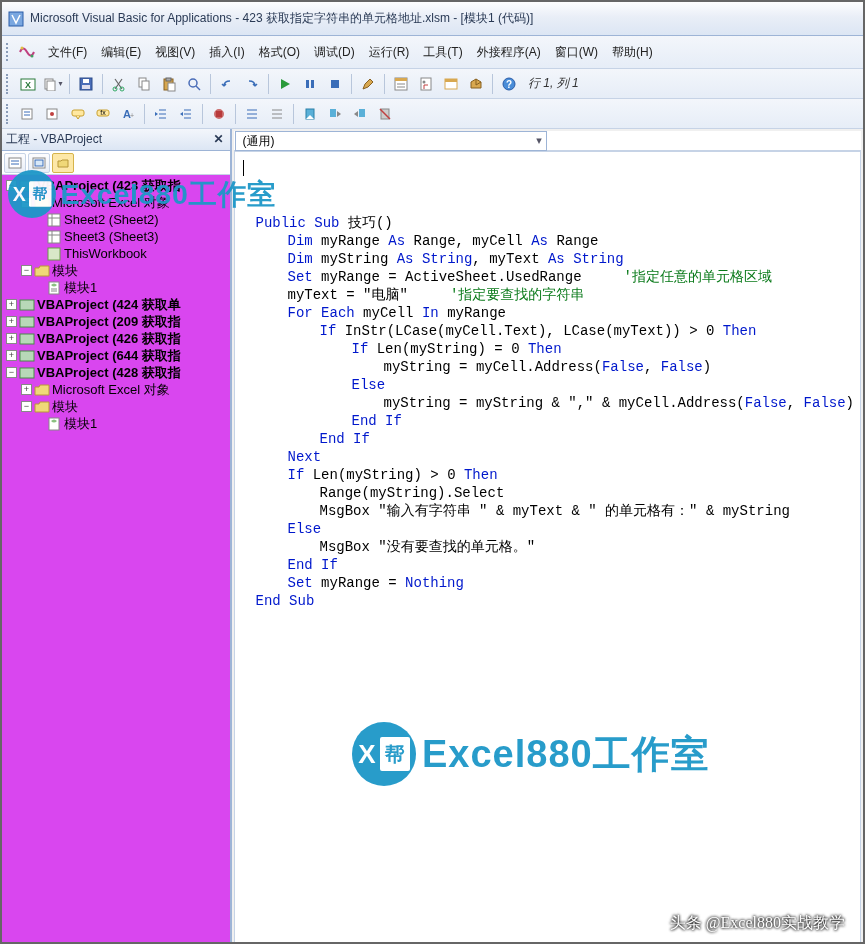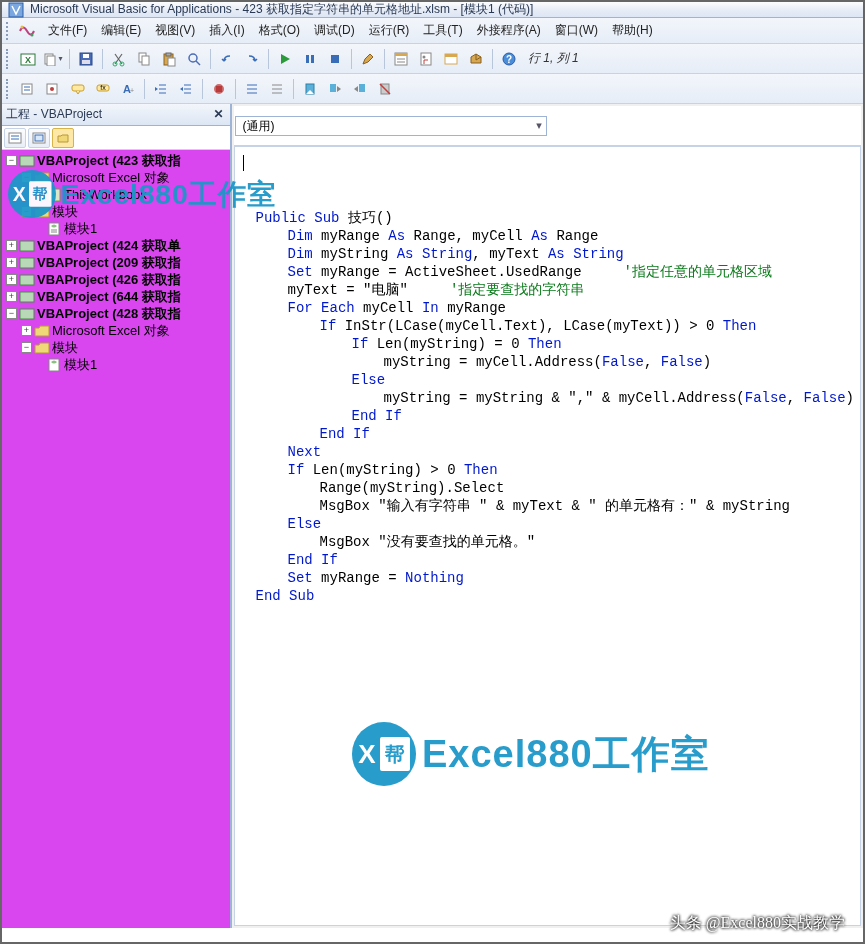--- a/index.html
+++ b/index.html
@@ -1,20 +1,20 @@
 <!DOCTYPE html>
 <html><head>
 <meta charset="utf-8">
 <style>
 * { box-sizing: border-box; margin: 0; padding: 0; }
 body { font-family: "Microsoft YaHei", SimSun, Tahoma, sans-serif; font-size: 12px; background: #fff; width: 865px; height: 944px; overflow: hidden; position: relative; border: 2px solid #666; }
-.titlebar { background: linear-gradient(#fdfdfe,#e9eef7 45%,#dce6f4); height: 16px; display: flex; align-items: center; padding: 0 6px; border-bottom: 1px solid #9db4d6; }
+.titlebar { background: linear-gradient(#fdfdfe,#e9eef7 45%,#dce6f4); height: 34px; display: flex; align-items: center; padding: 0 6px; border-bottom: 1px solid #9db4d6; }
 .titlebar .app-icon { width: 16px; height: 16px; margin-right: 6px; display: flex; align-items: center; justify-content: center; }
 .titlebar .title-text { color: #2a3a55; font-size: 12px; }
-.menubar { background: linear-gradient(#f3f6fb,#e6edf7); height: 26px; display: flex; align-items: center; padding: 0 4px; border-bottom: 1px solid #c6d3e6; gap: 2px; }
+.menubar { background: linear-gradient(#f3f6fb,#e6edf7); height: 33px; display: flex; align-items: center; padding: 0 4px; border-bottom: 1px solid #c6d3e6; gap: 2px; }
 .menubar .grip { width: 6px; height: 18px; border-left: 2px dotted #8a9cb8; margin-right: 4px; }
 .menubar .menu-icon { width: 18px; height: 18px; margin-right: 4px; }
 .menubar .menu-item { padding: 2px 6px; color: #222; cursor: default; }
 .toolbar { background: linear-gradient(#f3f6fb,#e6edf7); height: 30px; display: flex; align-items: center; padding: 0 4px; border-bottom: 1px solid #c6d3e6; gap: 1px; }
 .toolbar .grip { width: 6px; height: 20px; border-left: 2px dotted #8a9cb8; margin-right: 3px; }
 .toolbar .tbtn { width: 24px; height: 24px; display: flex; align-items: center; justify-content: center; border-radius: 2px; cursor: default; position: relative; }
 .toolbar .sep { width: 1px; height: 20px; background: #b8c6db; margin: 0 3px; }
 .toolbar .status { margin-left: 6px; color: #333; font-size: 12px; font-style: italic; }
 .main { display: flex; height: calc(100% - 116px); }
 .project-pane { width: 252px; border-right: 2px solid #9db4d6; background: #d946ef; display: flex; flex-direction: column; }
@@ -22,21 +22,21 @@
 .pane-title .close { width: 16px; height: 16px; font-weight: bold; text-align: center; line-height: 14px; cursor: default; }
 .pane-toolbar { height: 24px; background: #fff; border-bottom: 1px solid #c6d3e6; display: flex; align-items: center; padding: 2px; gap: 2px; }
 .pane-toolbar .pbtn { width: 22px; height: 20px; border: 1px solid #c6d3e6; background: linear-gradient(#fdfdfe,#e9eef7); border-radius: 2px; display: flex; align-items: center; justify-content: center; }
 .pane-toolbar .pbtn.sel { background: #fde8a8; border-color: #d6b44a; }
 .tree { flex: 1; overflow: auto; padding: 2px 2px 2px 4px; font-family: SimSun, "MS Sans Serif", sans-serif; font-size: 13px; line-height: 17px; position: relative; }
 .tree .node { white-space: nowrap; display: flex; align-items: center; gap: 2px; height: 17px; }
 .tree .exp { width: 11px; height: 11px; border: 1px solid #888; font-size: 9px; line-height: 9px; text-align: center; color: #444; background: #fff; cursor: default; flex-shrink: 0; }
 .tree .spacer { display: inline-block; }
 .tree .ticon { width: 16px; height: 14px; flex-shrink: 0; }
 .code-area { flex: 1; display: flex; flex-direction: column; background: #f0f0f0; }
-.code-header { height: 40px; display: flex; align-items: center; background: #fff; border-bottom: 1px solid #c6d3e6; margin: 2px 2px 0 2px; }
+.code-header { height: 20px; display: flex; align-items: center; background: #fff; border-bottom: 1px solid #c6d3e6; margin: 2px 2px 0 2px; }
 .code-dropdown { flex: 1; height: 20px; border: 1px solid #9db4d6; background: #fff; padding: 1px 18px 1px 6px; font-size: 12px; position: relative; margin: 0 1px; }
 .code-dropdown::after { content: "▾"; position: absolute; right: 4px; top: 2px; color: #556; font-size: 11px; }
 .code-body { flex: 1; background: #fff; margin: 0 2px 2px 2px; border: 1px solid #c6d3e6; padding: 8px 6px; font-family: Liberation Mono, monospace; font-size: 14px; line-height: 18px; white-space: pre; overflow: auto; position: relative; color: #000; }
 .cursor-line { position: absolute; left: 8px; top: 8px; width: 1px; height: 16px; background: #000; }
 .kw { color: #0018cc; }
 .cm { color: #0a7a1a; }
 .watermark { position: absolute; pointer-events: none; display: flex; align-items: center; gap: 6px; opacity: 0.95; }
 .wm-top { left: 6px; top: 168px; transform: scale(0.75); transform-origin: left top; }
 .wm-mid { left: 350px; top: 720px; }
 .wm-logo { width: 64px; height: 64px; border-radius: 50%; background: #1d97c8; display: flex; align-items: center; justify-content: center; color: #fff; font-weight: bold; font-size: 26px; position: relative; }
@@ -345,20 +345,42 @@
             <svg width="16" height="14">
               <path d="M1 4 L5 4 L6 2 L15 2 L15 12 L1 12 Z" fill="#f0d878" stroke="#b89838"></path>
             </svg>
           </span>
           <span>Microsoft Excel 对象</span>
         </div>
       <div class="node">
           <span class="spacer" style="width:38px"></span>
           <span class="ticon">
             <svg width="16" height="14">
+              <rect x="2" y="1" width="12" height="12" fill="#fff" stroke="#888"></rect>
+              <line x1="2" y1="5" x2="14" y2="5" stroke="#888"></line>
+              <line x1="6" y1="1" x2="6" y2="13" stroke="#888"></line>
+            </svg>
+          </span>
+          <span>Sheet2 (Sheet2)</span>
+        </div>
+      <div class="node">
+          <span class="spacer" style="width:38px"></span>
+          <span class="ticon">
+            <svg width="16" height="14">
+              <rect x="2" y="1" width="12" height="12" fill="#fff" stroke="#888"></rect>
+              <line x1="2" y1="5" x2="14" y2="5" stroke="#888"></line>
+              <line x1="6" y1="1" x2="6" y2="13" stroke="#888"></line>
+            </svg>
+          </span>
+          <span>Sheet3 (Sheet3)</span>
+        </div>
+      <div class="node">
+          <span class="spacer" style="width:38px"></span>
+          <span class="ticon">
+            <svg width="16" height="14">
               <rect x="2" y="1" width="12" height="12" fill="#d8e8c8" stroke="#6a9a4a"></rect>
             </svg>
           </span>
           <span>ThisWorkbook</span>
         </div>
       <div class="node">
           <span class="spacer" style="width:13px"></span>
           <span class="exp">−</span>
           <span class="ticon">
             <svg width="16" height="14">

